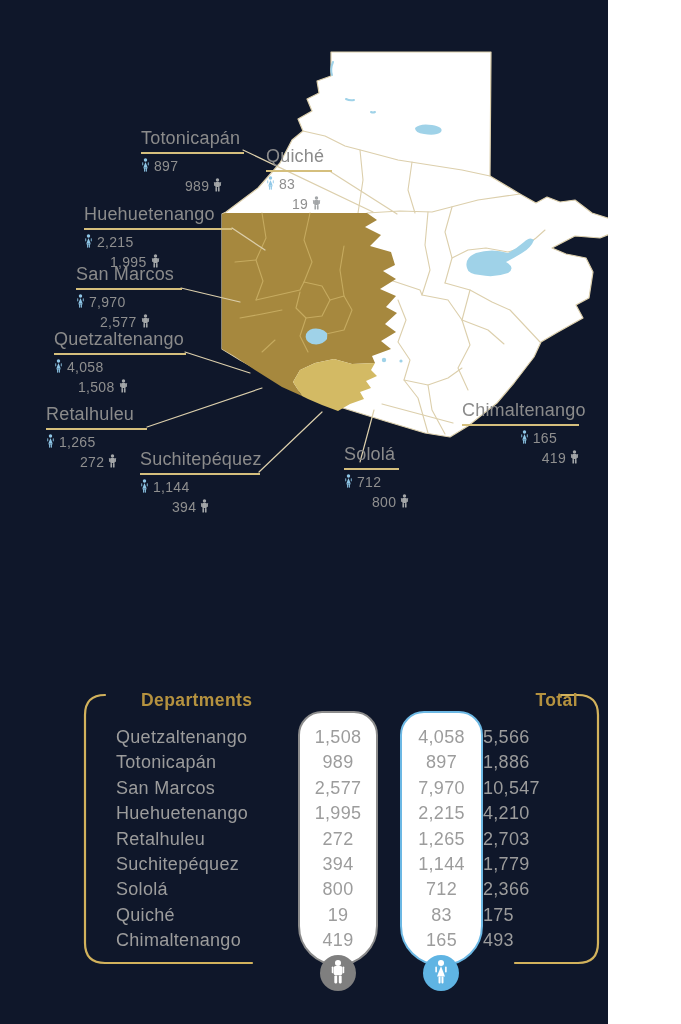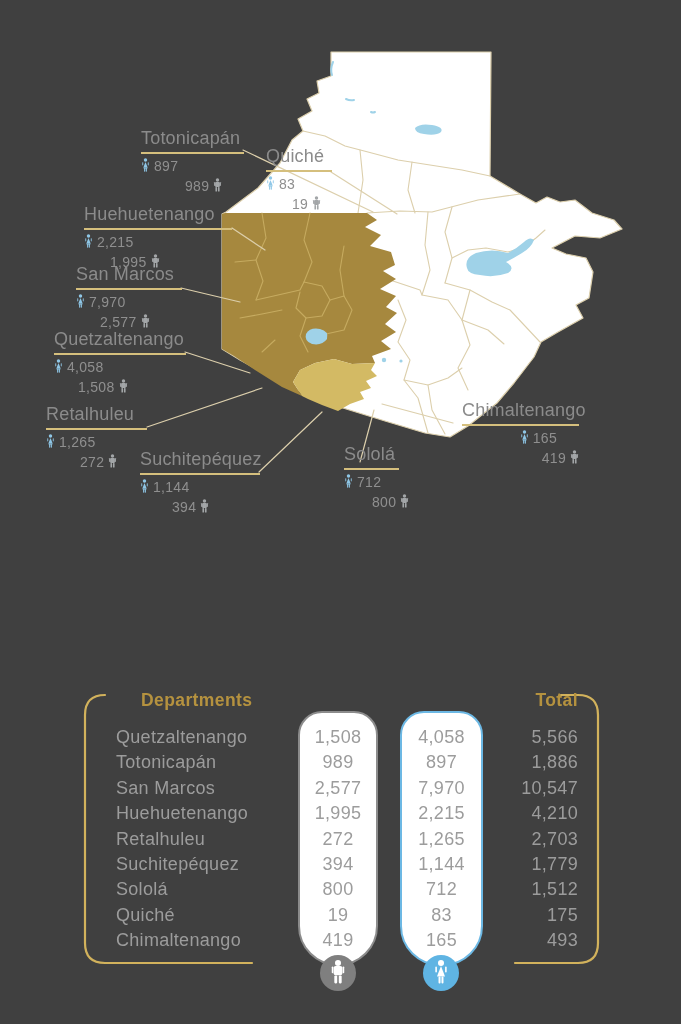--- a/index.html
+++ b/index.html
@@ -1,16 +1,16 @@
 <!DOCTYPE html>
 <html><head>
 <meta charset="utf-8">
 <style>
   html,body{margin:0;padding:0;background:#fff;}
-  .stage{position:relative;width:681px;height:1024px;background:#404040;overflow:hidden;
+  .stage{position:relative;width:608px;height:1024px;background:#0f172a;overflow:hidden;
          font-family:"Liberation Sans",sans-serif;}
   svg{display:block;}
 
   
   .map-area{position:absolute;left:0;top:0;width:681px;height:545px;}
   .map-area > svg{position:absolute;left:0;top:0;}
 
   .lbl{position:absolute;}
   .lbl .name{font-size:18px;color:#8b8b8b;letter-spacing:.2px;white-space:nowrap;}
   .lbl .rule{height:1.5px;background:#d5bf7d;margin-top:3px;}
@@ -59,21 +59,21 @@
   .pc-male{left:238px;background:#7f7f7f;}
   .pc-female{left:341px;background:#5fb4e3;}
   .pill-circle svg{color:#fff;}
   .rows{position:absolute;left:0;top:35px;width:100%;z-index:2;}
   .trow{display:grid;grid-template-columns:182px 80px 22px 83px 95px;
         padding-left:34px;height:25.4px;line-height:25.4px;
         font-size:18px;color:#9c9c9c;letter-spacing:.3px;}
   .trow .c-name{text-align:left;white-space:nowrap;}
   .trow .c-m{text-align:center;}
   .trow .c-f{text-align:center;}
-  .trow .c-t{text-align:right;}
+  .trow .c-t{text-align:left;}
 </style>
 </head>
 <body>
 
 <svg width="0" height="0" style="position:absolute" aria-hidden="true">
   <symbol id="ic-female" viewBox="0 0 20 34">
     <circle cx="10" cy="4.4" r="3.8" fill="currentColor"></circle>
     <path d="M10 8.4 L15 21.5 L5 21.5 Z" fill="currentColor"></path>
     <rect x="2.9" y="9" width="2" height="7.4" rx="1" fill="currentColor"></rect>
     <rect x="15.1" y="9" width="2" height="7.4" rx="1" fill="currentColor"></rect>
@@ -379,21 +379,21 @@
     <span class="c-m">394</span>
     <span></span>
     <span class="c-f">1,144</span>
     <span class="c-t">1,779</span>
   </div>
         <div class="trow">
     <span class="c-name">Sololá</span>
     <span class="c-m">800</span>
     <span></span>
     <span class="c-f">712</span>
-    <span class="c-t">1,512</span>
+    <span class="c-t">2,366</span>
   </div>
         <div class="trow">
     <span class="c-name">Quiché</span>
     <span class="c-m">19</span>
     <span></span>
     <span class="c-f">83</span>
     <span class="c-t">175</span>
   </div>
         <div class="trow">
     <span class="c-name">Chimaltenango</span>

